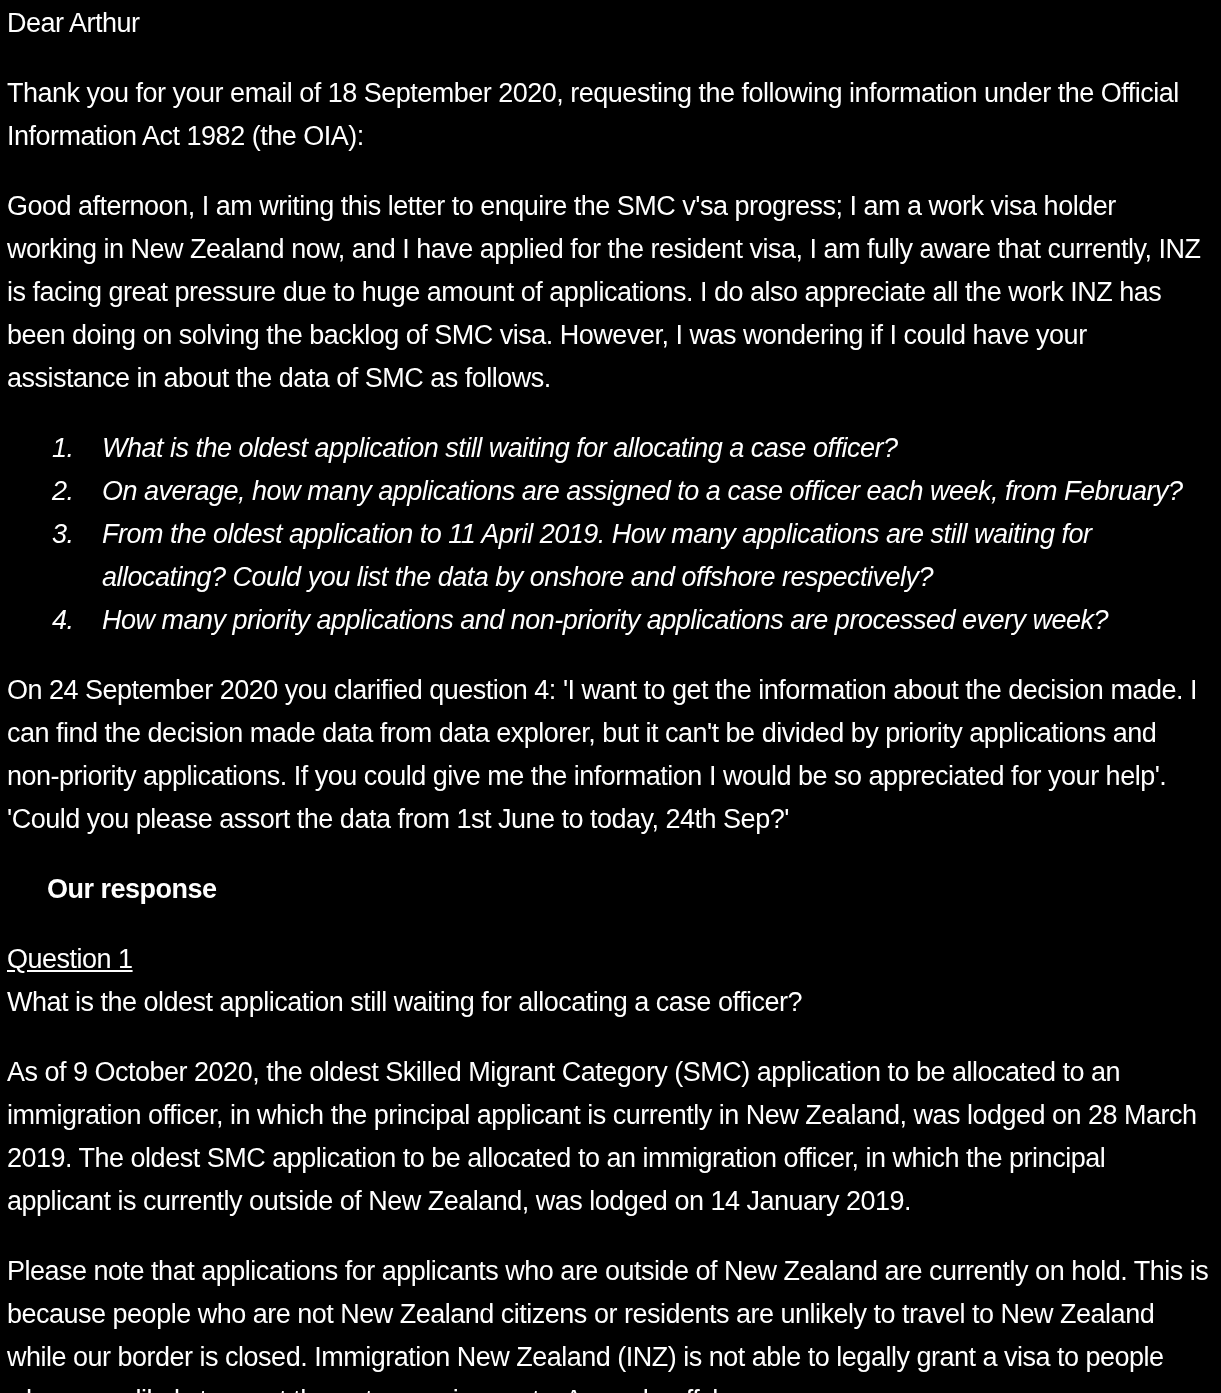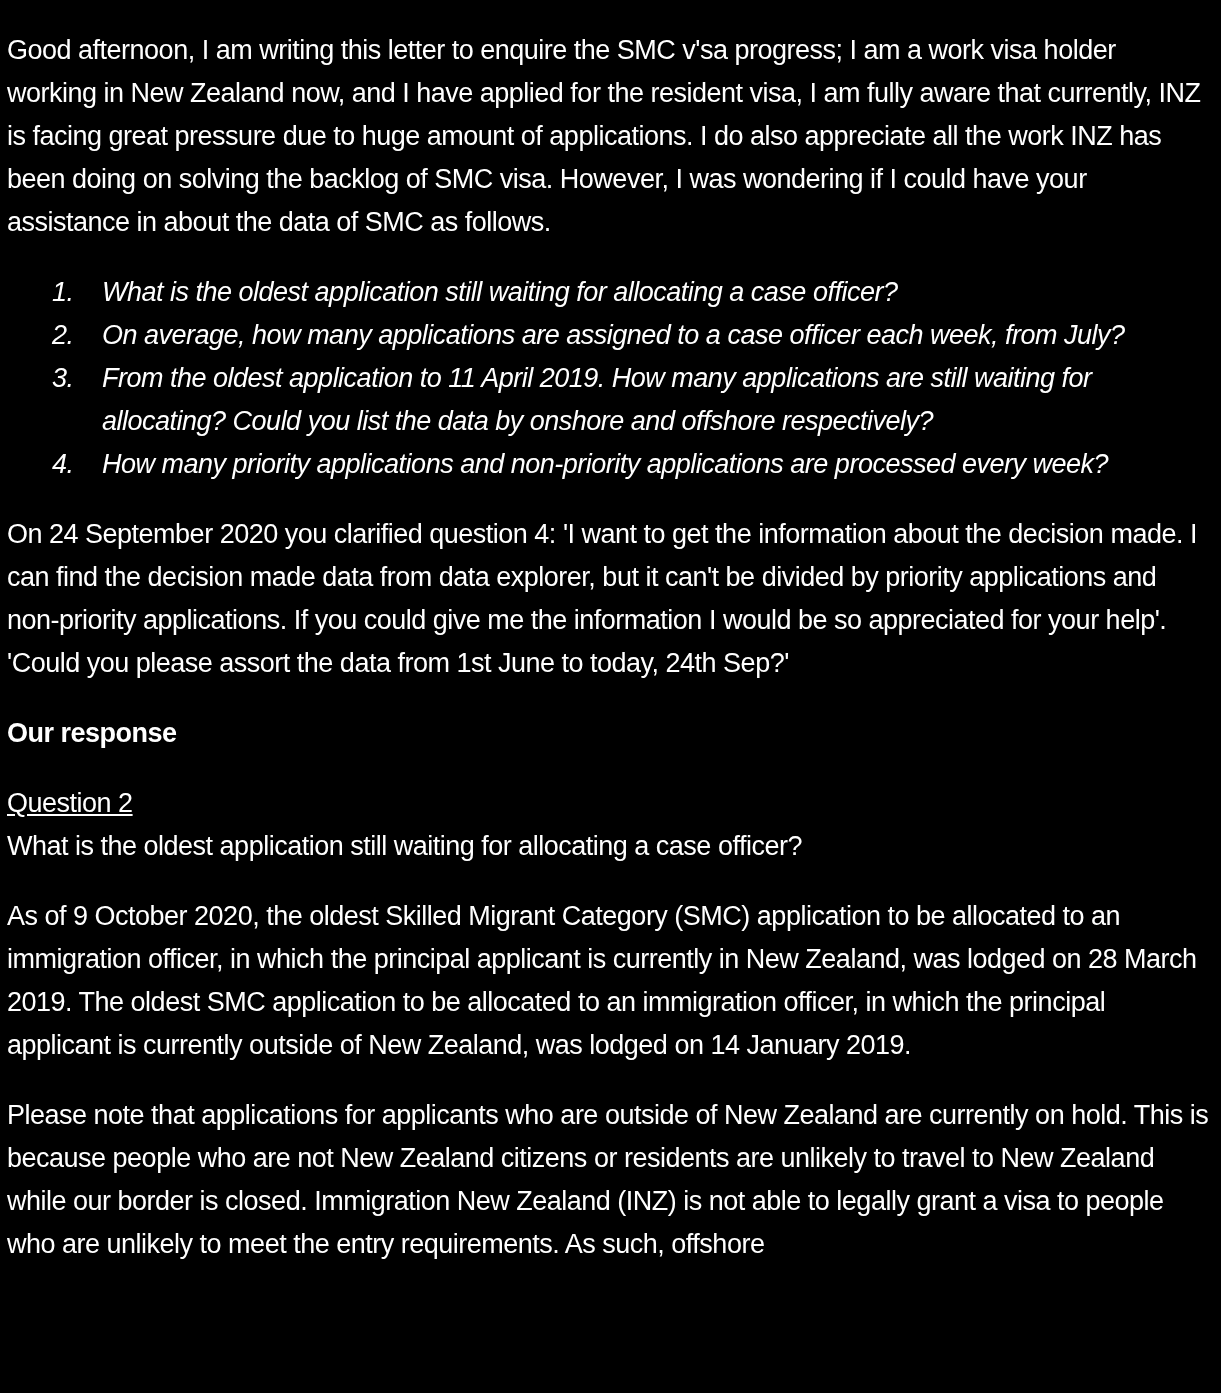--- a/index.html
+++ b/index.html
@@ -13,67 +13,69 @@
     font-family: "Liberation Sans", sans-serif;
     font-size: 27px;
     line-height: 43px;
     letter-spacing: -0.5px;
     padding: 2px 10px 0 7px;
     overflow: hidden;
   }
   .para { margin: 27px 0 0 0; }
   .first { margin-top: 0; }
   .italic { }
-  .bold { font-weight: 700; }
+  .bold { font-weight: 700; margin-left: 40px; }
   .underline { text-decoration: underline; }
   ol.questions {
     list-style: none;
     margin: 27px 0 0 0;
     padding: 0 0 0 45px;
   }
   ol.questions li { display: flex; font-style: italic; }
   ol.questions .num { width: 50px; flex-shrink: 0; }
   ol.questions .qtext { flex: 1; }
 </style>
 </head>
 <body>
 
 <div class="page">
 
+  <p class="para first">Dear Arthur</p>
 
+  <p class="para">Thank you for your email of 18 September 2020, requesting the following information under the Official Information Act 1982 (the OIA):</p>
 
   <p class="para italic">Good afternoon, I am writing this letter to enquire the SMC v'sa progress; I am a work visa holder working in New Zealand now, and I have applied for the resident visa, I am fully aware that currently, INZ is facing great pressure due to huge amount of applications. I do also appreciate all the work INZ has been doing on solving the backlog of SMC visa. However, I was wondering if I could have your assistance in about the data of SMC as follows.</p>
 
   <ol class="questions">
     <li>
       <span class="num">1.</span>
       <span class="qtext">What is the oldest application still waiting for allocating a case officer?</span>
     </li>
     <li>
       <span class="num">2.</span>
-      <span class="qtext">On average, how many applications are assigned to a case officer each week, from July?</span>
+      <span class="qtext">On average, how many applications are assigned to a case officer each week, from February?</span>
     </li>
     <li>
       <span class="num">3.</span>
       <span class="qtext">From the oldest application to 11 April 2019. How many applications are still waiting for allocating? Could you list the data by onshore and offshore respectively?</span>
     </li>
     <li>
       <span class="num">4.</span>
       <span class="qtext">How many priority applications and non-priority applications are processed every week?</span>
     </li>
   </ol>
 
   <p class="para">
     <span>On 24 September 2020 you clarified question 4: </span><span class="italic">'I want to get the information about the decision made. I can find the decision made data from data explorer, but it can't be divided by priority applications and non-priority applications. If you could give me the information I would be so appreciated for your help'. 'Could you please assort the data from 1st June to today, 24th Sep?'</span>
   </p>
 
   <p class="para bold">Our response</p>
 
   <p class="para">
-    <span class="underline">Question 2</span><br>
+    <span class="underline">Question 1</span><br>
     <span class="italic">What is the oldest application still waiting for allocating a case officer?</span>
   </p>
 
   <p class="para">As of 9 October 2020, the oldest Skilled Migrant Category (SMC) application to be allocated to an immigration officer, in which the principal applicant is currently in New Zealand, was lodged on 28 March 2019. The oldest SMC application to be allocated to an immigration officer, in which the principal applicant is currently outside of New Zealand, was lodged on 14 January 2019.</p>
 
   <p class="para">Please note that applications for applicants who are outside of New Zealand are currently on hold. This is because people who are not New Zealand citizens or residents are unlikely to travel to New Zealand while our border is closed. Immigration New Zealand (INZ) is not able to legally grant a visa to people who are unlikely to meet the entry requirements. As such, offshore</p>
 
 </div>
 
 </body></html>

